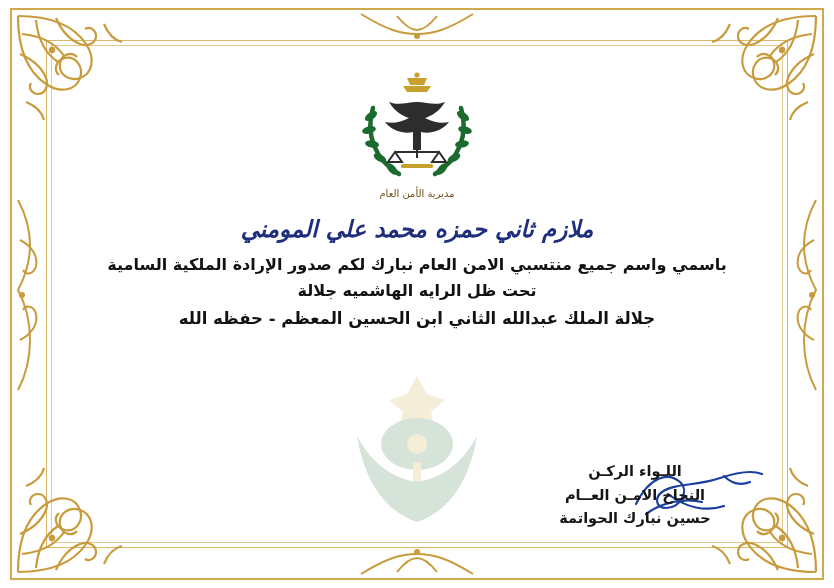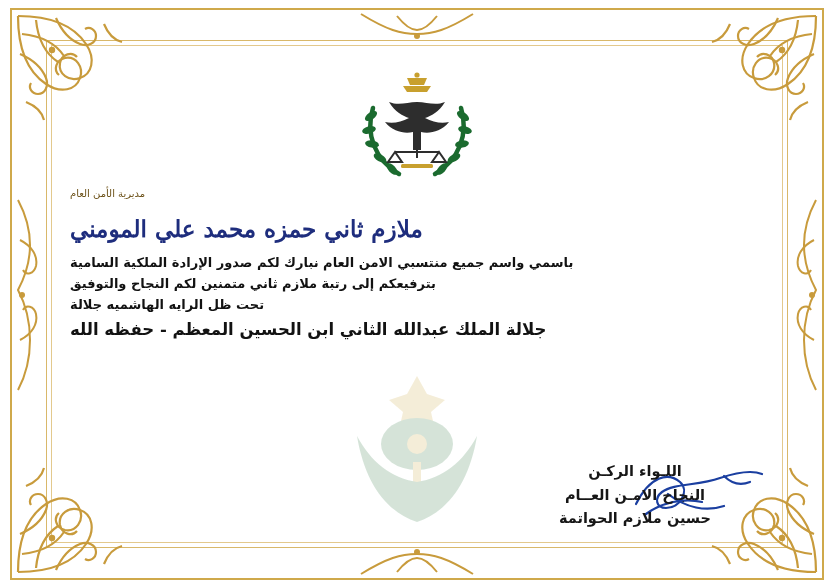--- a/index.html
+++ b/index.html
@@ -89,21 +89,21 @@
   }
   .watermark svg { width: 100%; height: 100%; display: block; }
 
   
   .content {
     position: absolute;
     left: 70px;
     right: 70px;
     top: 72px;
     bottom: 60px;
-    text-align: left;
+    text-align: center;
     direction: rtl;
   }
 
   .emblem {
     width: 148px;
     height: 118px;
     margin: 0 auto 2px;
   }
   .emblem svg { width: 100%; height: 100%; display: block; }
 
@@ -112,31 +112,32 @@
     font-size: 10px;
     color: #6c5118;
     letter-spacing: 1px;
     margin-top: -4px;
     margin-bottom: 16px;
   }
 
   .recipient-name {
     font-family: "DejaVu Serif", serif;
     font-size: 23px;
+    font-style: italic;
     font-weight: bold;
     color: #1e2d7d;
     letter-spacing: 1px;
     margin-bottom: 10px;
     white-space: nowrap;
   }
 
   .body-line {
     font-family: "DejaVu Sans", sans-serif;
     font-weight: bold;
-    font-size: 13px;
+    font-size: 16px;
     color: #121212;
     line-height: 1.62;
     white-space: nowrap;
   }
   .body-line.l5 { font-size: 16.5px; margin-top: 2px; }
 
   
   .signature-block {
     position: absolute;
     right: 84px;
@@ -313,33 +314,32 @@
           <rect x="58" y="92" width="32" height="4" rx="1.5"></rect>
         </g>
       </svg>
     </div>
 
     <div class="emblem-caption">مديرية الأمن العام</div>
 
     <div class="recipient-name">ملازم ثاني  حمزه محمد علي المومني</div>
 
     <div class="body-line l1">باسمي واسم جميع منتسبي الامن العام نبارك لكم صدور الإرادة الملكية السامية</div>
-    <div class="body-line l2">بترفيعكم إلى رتبة  ملازم ثاني متمنين لكم النجاح والتوفيق</div>
     <div class="body-line l3">تحت ظل الرايه الهاشميه جلالة</div>
     <div class="body-line l5">جلالة الملك عبدالله الثاني ابن الحسين المعظم - حفظه الله</div>
   </div>
 
   <div class="sig-scribble">
     <svg viewBox="0 0 150 72" fill="none" stroke="#1b3fa0" stroke-width="2.2" stroke-linecap="round">
       <path d="M8 40 C22 12 40 8 52 18 C62 27 52 44 38 44 C28 44 26 34 34 28 C46 19 70 22 92 14 C110 8 124 6 134 10"></path>
       <path d="M18 50 C34 38 56 34 74 38"></path>
       <path d="M40 30 C58 44 78 48 96 42"></path>
       <path d="M96 12 C104 20 112 22 122 18"></path>
     </svg>
   </div>
 
   <div class="signature-block">
     <div class="sig-line">اللـواء الركـن</div>
     <div class="sig-line">النجاح الامـن العــام</div>
-    <div class="sig-line">حسين ملازم الحواتمة</div>
+    <div class="sig-line">حسين نبارك الحواتمة</div>
   </div>
 
 </div>
 
 </body></html>

